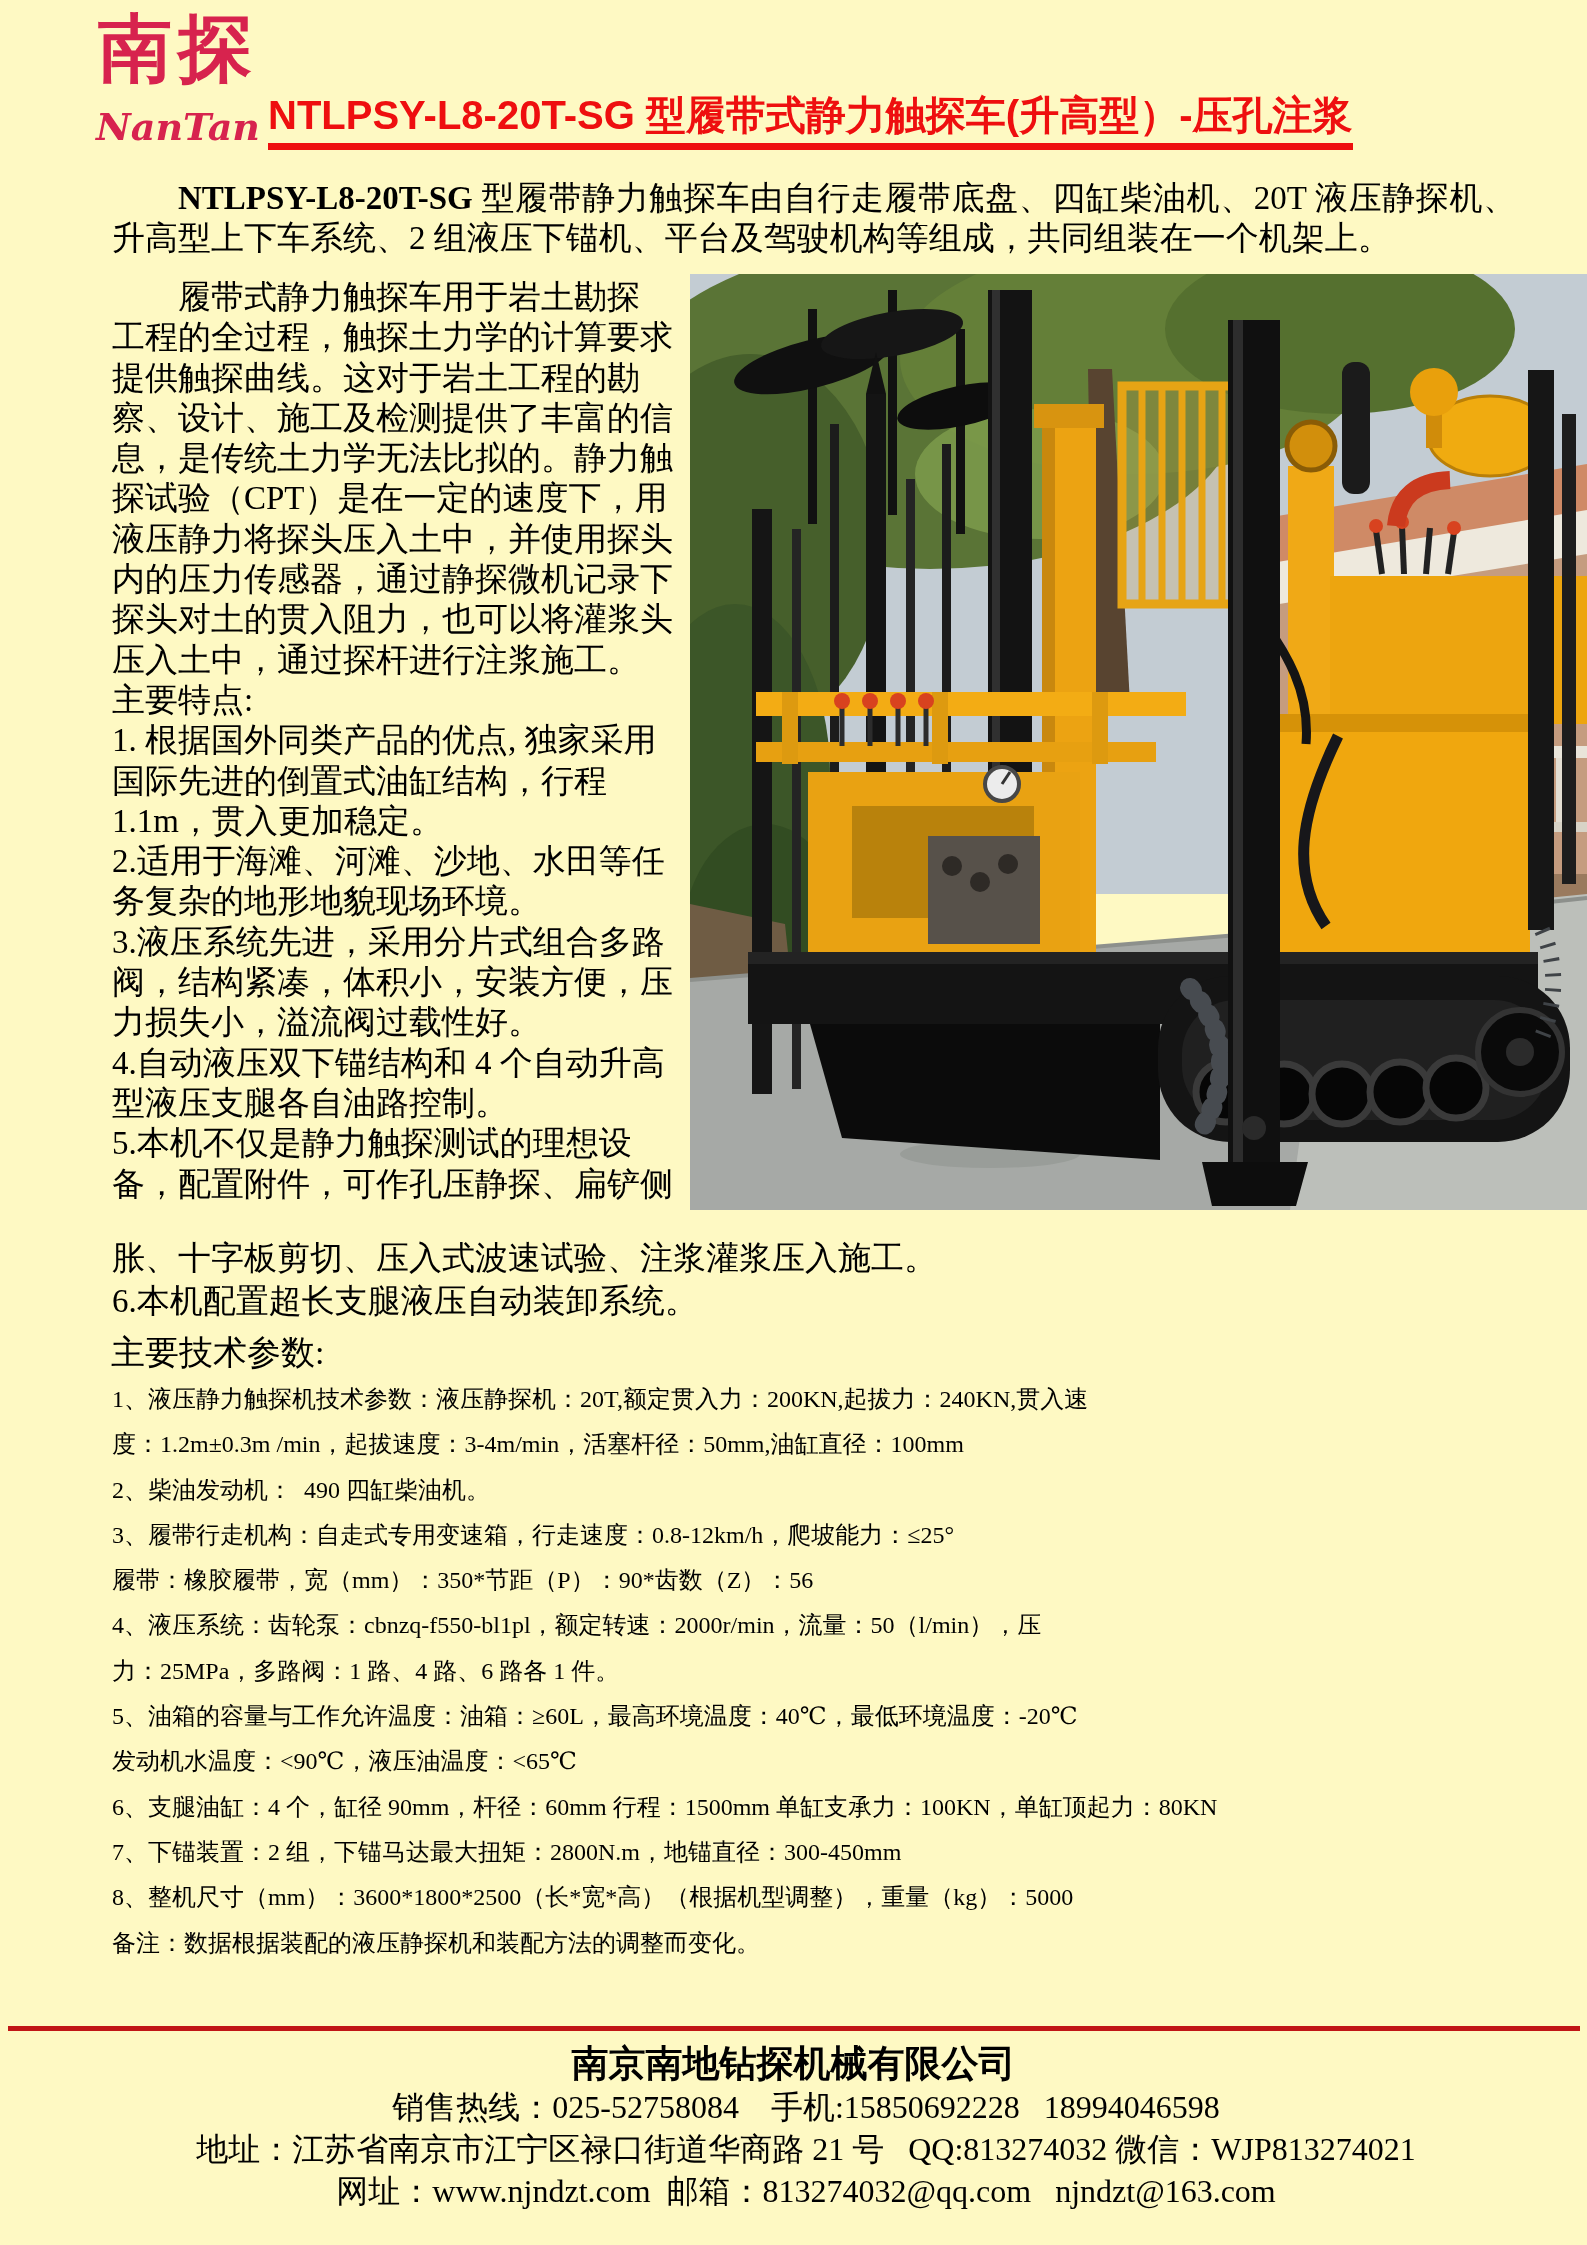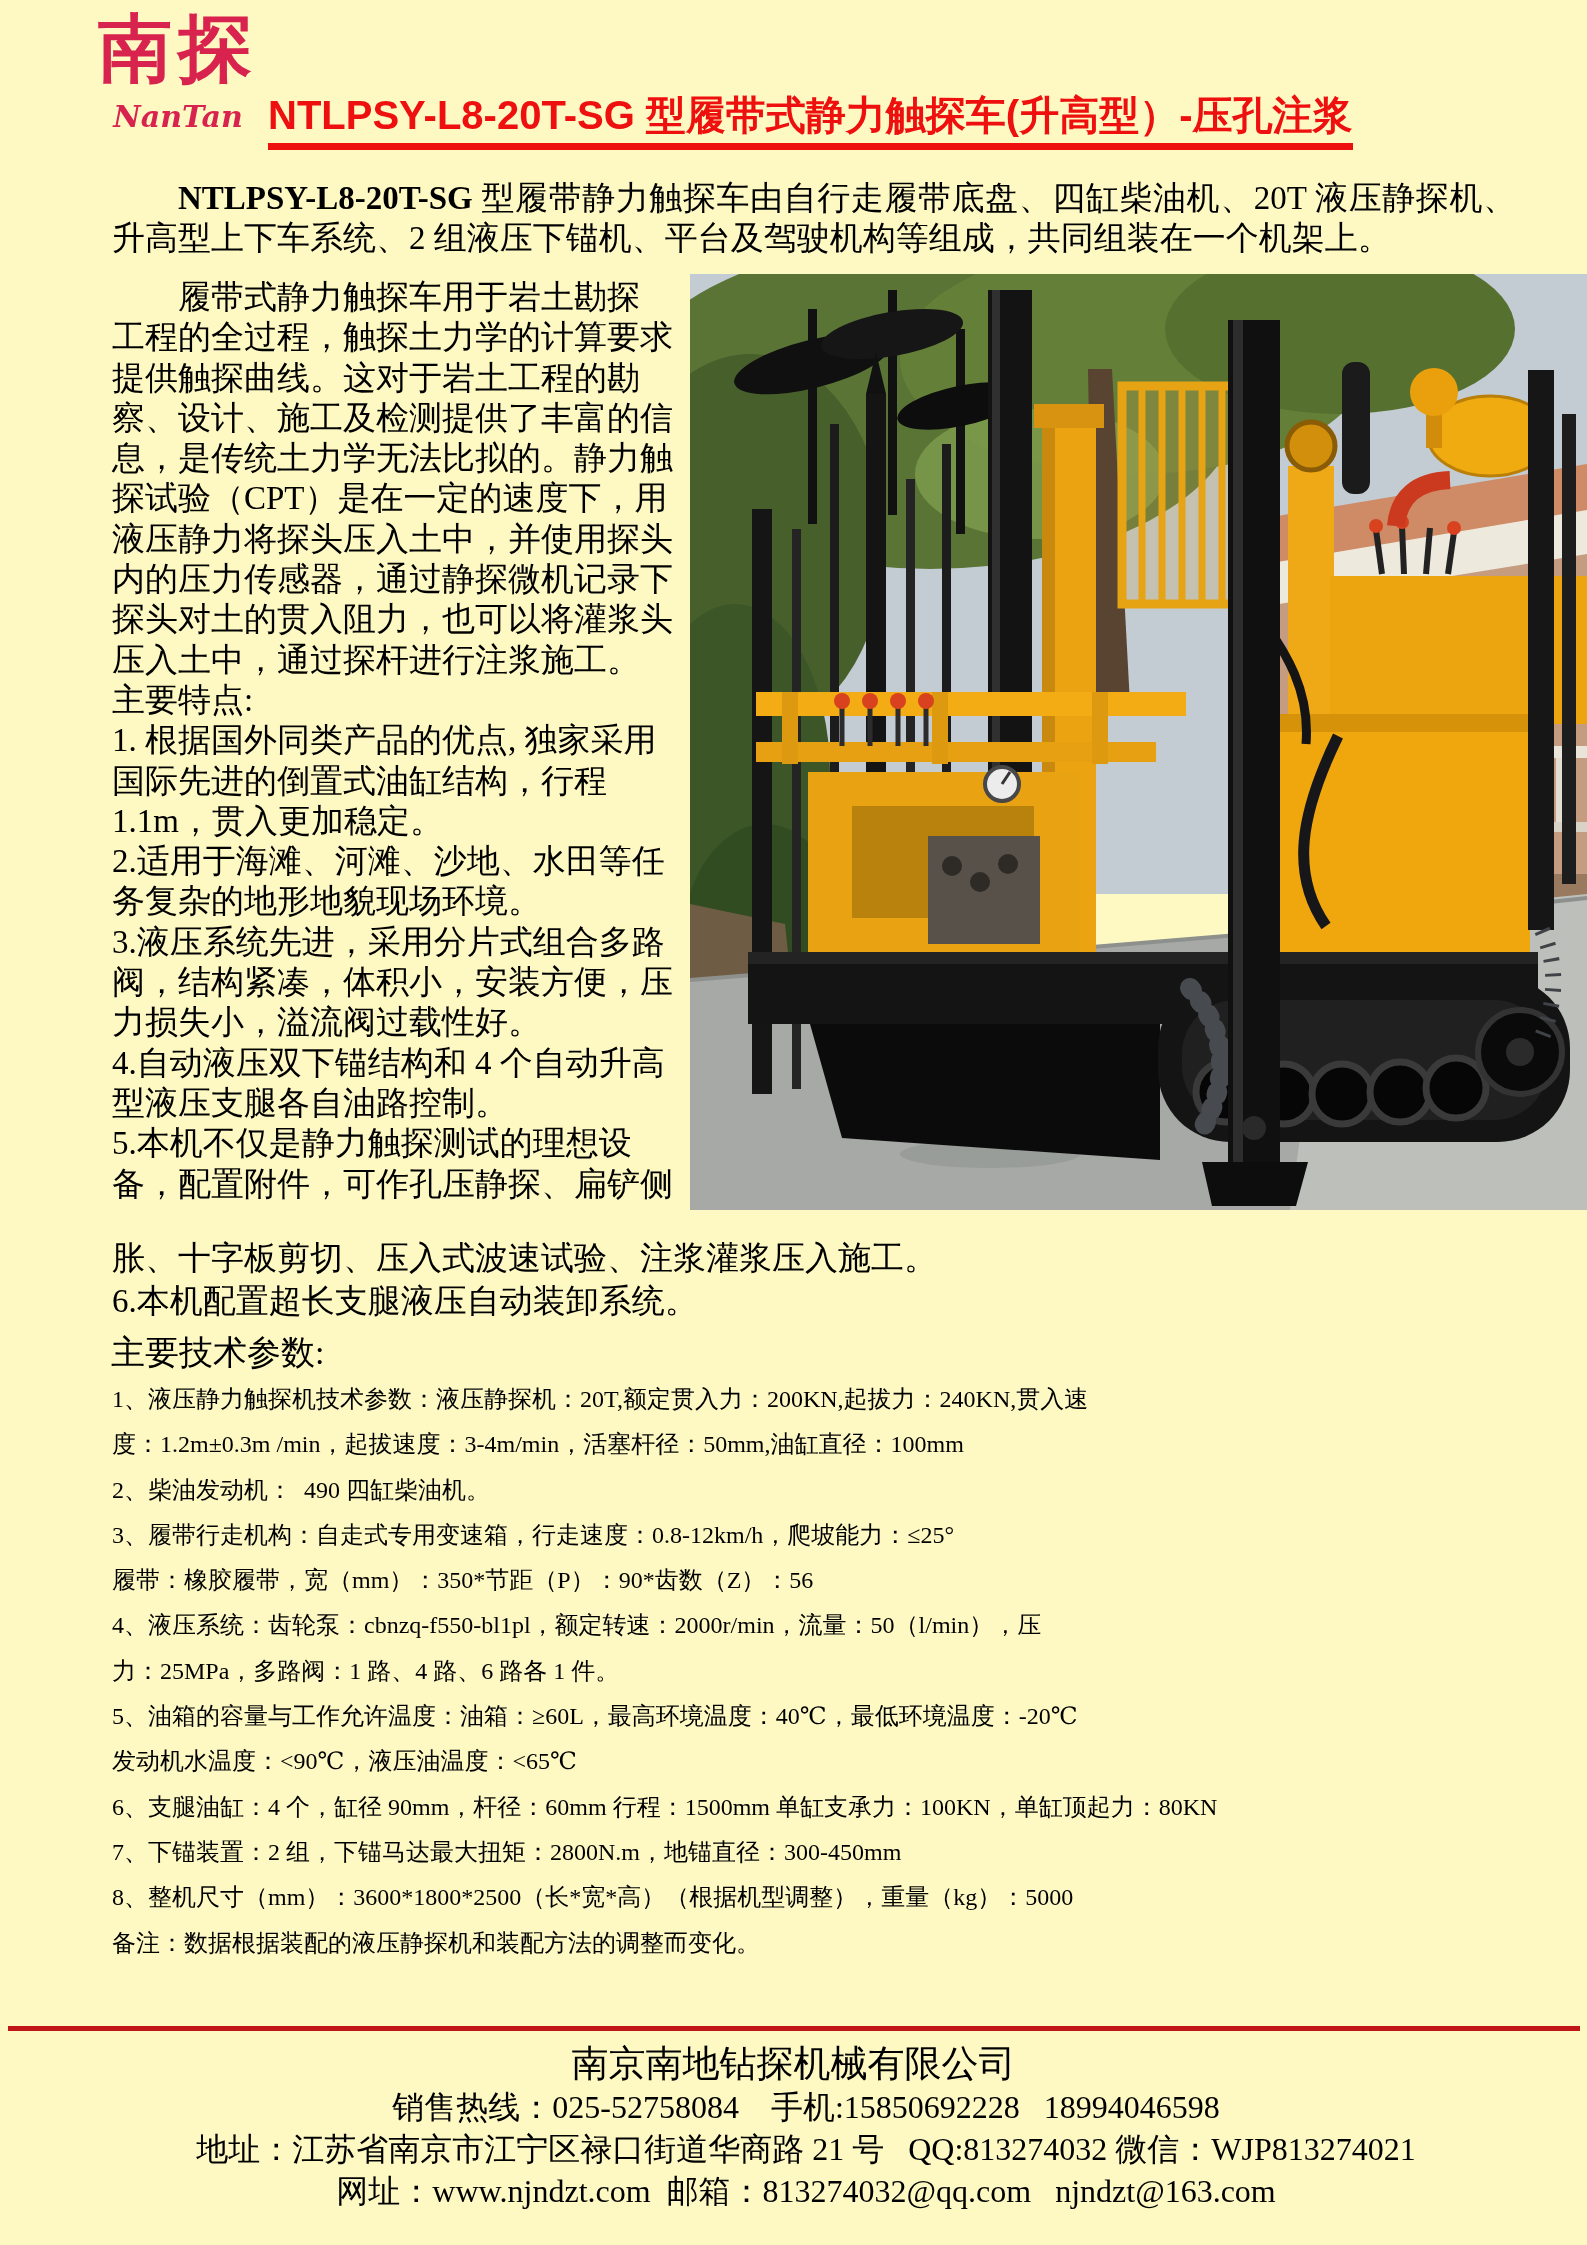--- a/index.html
+++ b/index.html
@@ -7,21 +7,21 @@
     position:relative; width:1587px; height:2245px; background:#fef9c3;
     margin:0 auto; overflow:hidden;
     font-family:"Liberation Serif","DejaVu Serif",serif; color:#000;
   }
   .logo { position:absolute; left:58px; top:10px; width:240px; text-align:center; }
   .logo-cn {
     font-size:74px; font-weight:bold; letter-spacing:6px; line-height:1.05;
     font-family:"DejaVu Serif","Liberation Serif",serif;
   }
   .logo-en {
-    font-size:30px; font-weight:bold; font-style:italic; line-height:1.0; margin-top:14px;
+    font-size:38px; font-weight:bold; font-style:italic; line-height:1.0; margin-top:20px;
     font-family:"DejaVu Serif","Liberation Serif",serif;
   }
   .title {
     position:absolute; left:268px; top:88px; white-space:nowrap;
     font-family:"Liberation Sans","DejaVu Sans",sans-serif;
     font-size:40px; font-weight:bold; color:#ee0f0f;
     border-bottom:7px solid #ee0f0f; 
   }
   .intro {
     position:absolute; left:112px; top:178px; width:1404px; margin:0;
@@ -37,21 +37,21 @@
     position:absolute; left:112px; top:1237px; width:1420px;
     font-size:33px; line-height:43px; white-space:pre-wrap;
   }
   .tech-heading { position:absolute; left:111px; top:1330px; font-size:34px; }
   .tech {
     position:absolute; left:112px; top:1377px; width:1420px;
     font-size:24px; line-height:45.3px; white-space:pre-wrap;
   }
   .rule { position:absolute; left:8px; top:2026px; width:1572px; height:5px; background:#c01616; }
   .footer { position:absolute; left:0; top:2042px; width:1587px; text-align:center; }
-  .company { font-size:37px; font-weight:normal; line-height:44px; }
+  .company { font-size:37px; font-weight:bold; line-height:44px; }
   .contact { font-size:32px; line-height:42px; white-space:pre-wrap;margin-left:25px; }
 </style>
 </head>
 <body>
 
 <div class="page">
 
   <div class="logo">
     <div class="logo-cn" style="color:#d7234e">南探</div>
     <div class="logo-en" style="color:#d7234e">NanTan</div>

